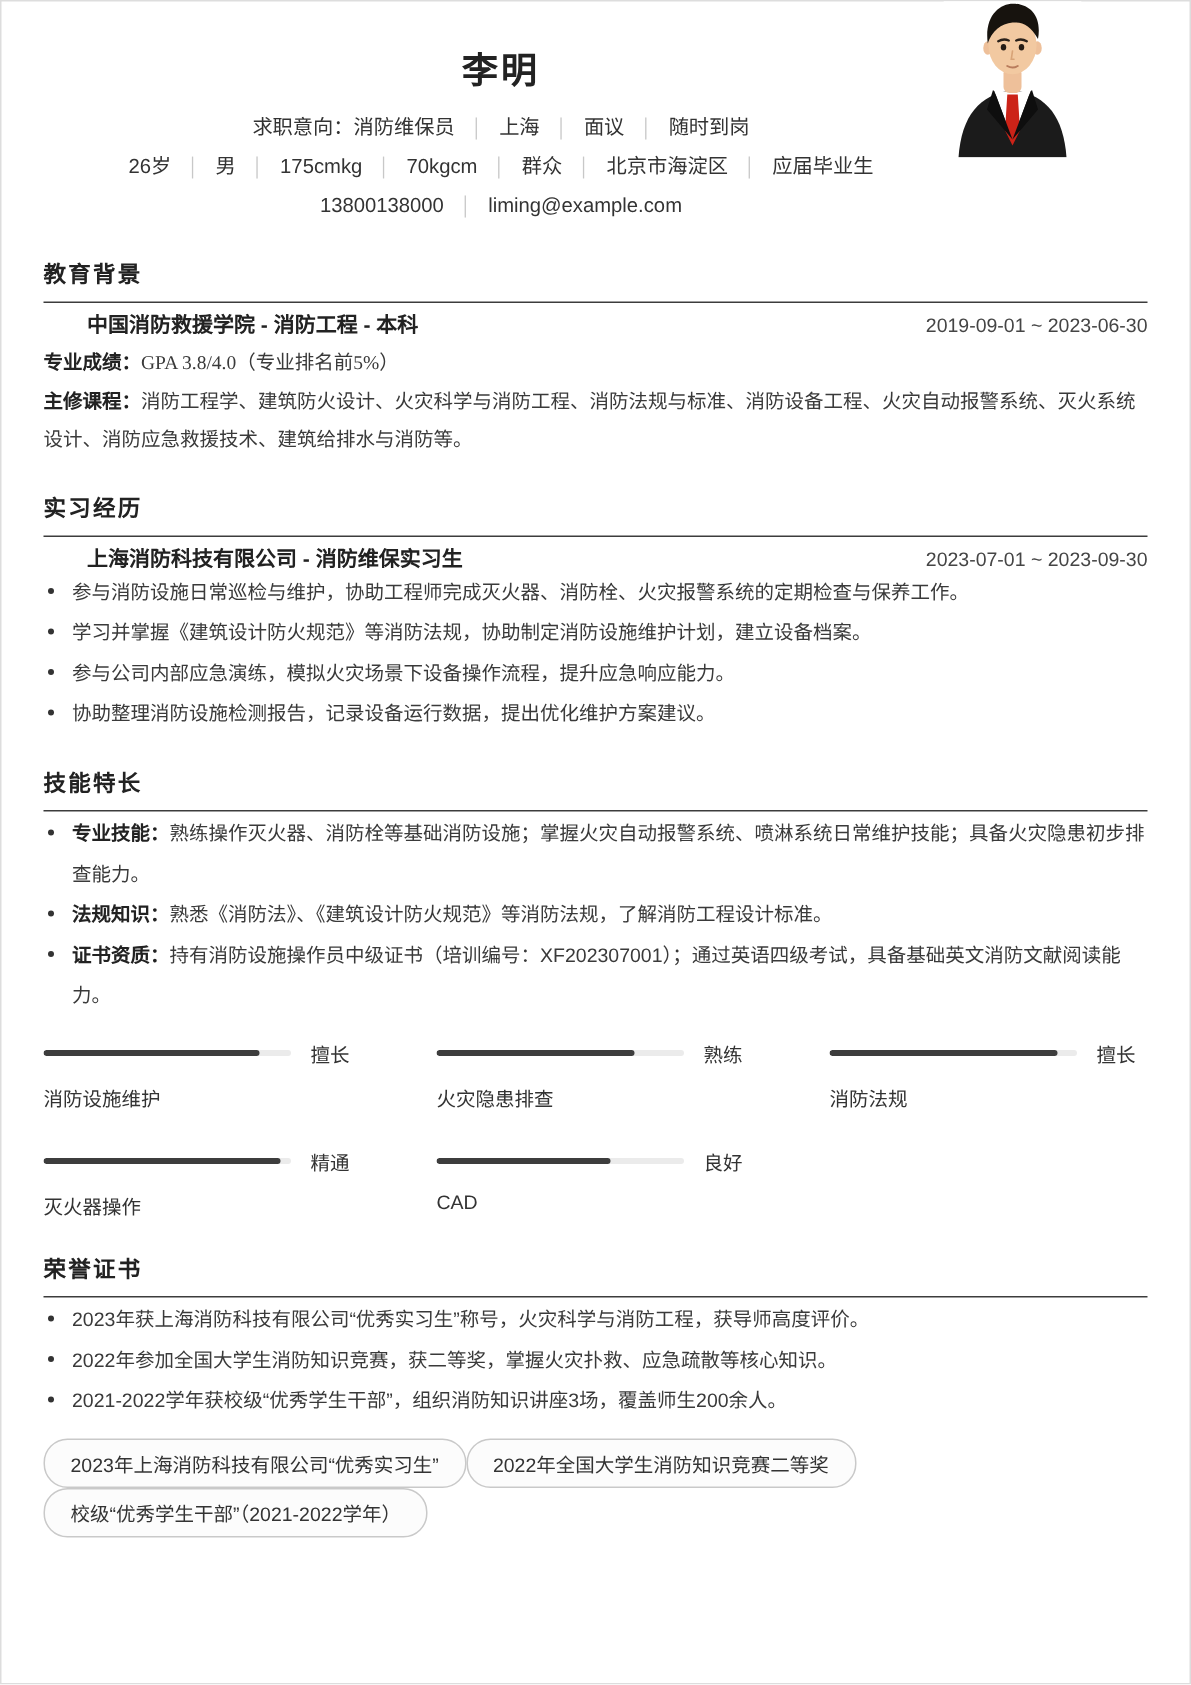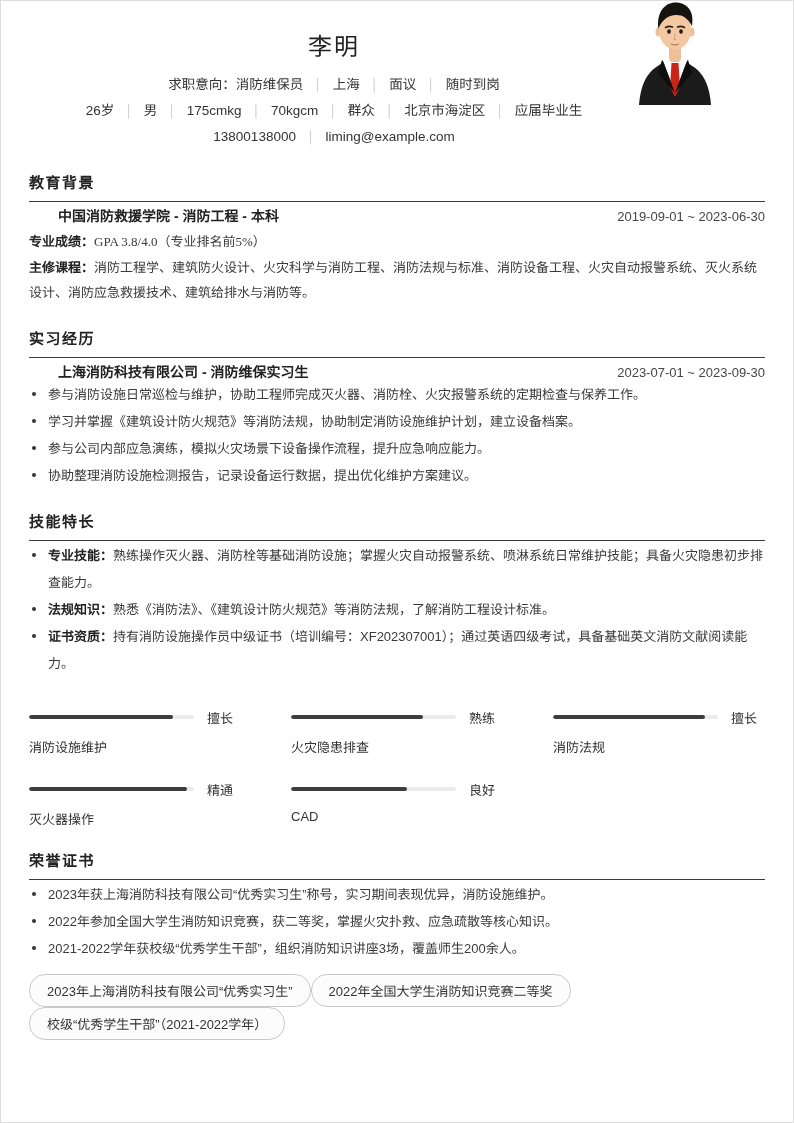--- a/index.html
+++ b/index.html
@@ -10,21 +10,21 @@
     color:#3a3a3a; overflow:hidden;
   }
   .page {
     width:794px; height:1123px;
     border:1px solid #ddd; background:#fff;
     padding:0 28px; overflow:hidden; position:relative;
   }
   
   .header { position:relative; padding-top:26px; }
   .header-text { width:610px; text-align:center; }
-  .name { font-size:24px; font-weight:normal; color:#222; letter-spacing:2px; margin-bottom:10px; }
+  .name { font-size:24px; font-weight:bold; color:#222; letter-spacing:2px; margin-bottom:10px; }
   .info-row { list-style:none; font-size:13.5px; color:#333; line-height:26px; }
   .info-row li { display:inline; }
   .info-row li + li::before { content:"│"; color:#c8c8c8; font-size:12px; margin:0 11px; }
   .photo {
     position:absolute; top:-4px; right:44px; width:92px; height:108px;
     background:#fff; overflow:hidden;
   }
   
   section { margin-top:21px; }
   .sec-title {
@@ -43,21 +43,21 @@
     position:relative; padding-left:19px;
     font-size:13px; line-height:27px; color:#3a3a3a;
   }
   .bullets li::before {
     content:""; position:absolute; left:3px; top:11.5px;
     width:4px; height:4px; border-radius:50%; background:#333;
   }
   
   .bars {
     display:grid; grid-template-columns:repeat(3,1fr);
-    column-gap:50px; row-gap:24px; margin-top:31px;
+    column-gap:50px; row-gap:24px; margin-top:16px;
   }
   .bar-line { display:flex; align-items:center; gap:13px; }
   .bar-track { width:165px; height:4px; background:#ebebeb; border-radius:2px; overflow:hidden; flex:0 0 auto; }
   .bar-fill { height:100%; background:#3d3d3d; border-radius:2px; }
   .bar-level { font-size:13px; color:#333; }
   .bar-name { font-size:13px; color:#333; margin-top:10px; }
   
   .tags { display:flex; flex-wrap:wrap; margin-top:12px; }
   .tag {
     border:1px solid #c9c9c9; border-radius:16px; background:#fcfcfc;
@@ -207,21 +207,21 @@
           </div>
           <div class="bar-name">CAD</div>
         </div>
       </div>
   </section>
 
   <section>
     <h2 class="sec-title">荣誉证书</h2>
     <ul class="bullets">
 
-    <li>2023年获上海消防科技有限公司“优秀实习生”称号，实习期间表现优异，消防设施维护。</li>
+    <li>2023年获上海消防科技有限公司“优秀实习生”称号，火灾科学与消防工程，获导师高度评价。</li>
         <li>2022年参加全国大学生消防知识竞赛，获二等奖，掌握火灾扑救、应急疏散等核心知识。</li>
         <li>2021-2022学年获校级“优秀学生干部”，组织消防知识讲座3场，覆盖师生200余人。</li>
       </ul>
     <div class="tags">
 
     <span class="tag">2023年上海消防科技有限公司“优秀实习生”</span>
         <span class="tag">2022年全国大学生消防知识竞赛二等奖</span>
         <span class="tag">校级“优秀学生干部”（2021-2022学年）</span>
       </div>
   </section>

